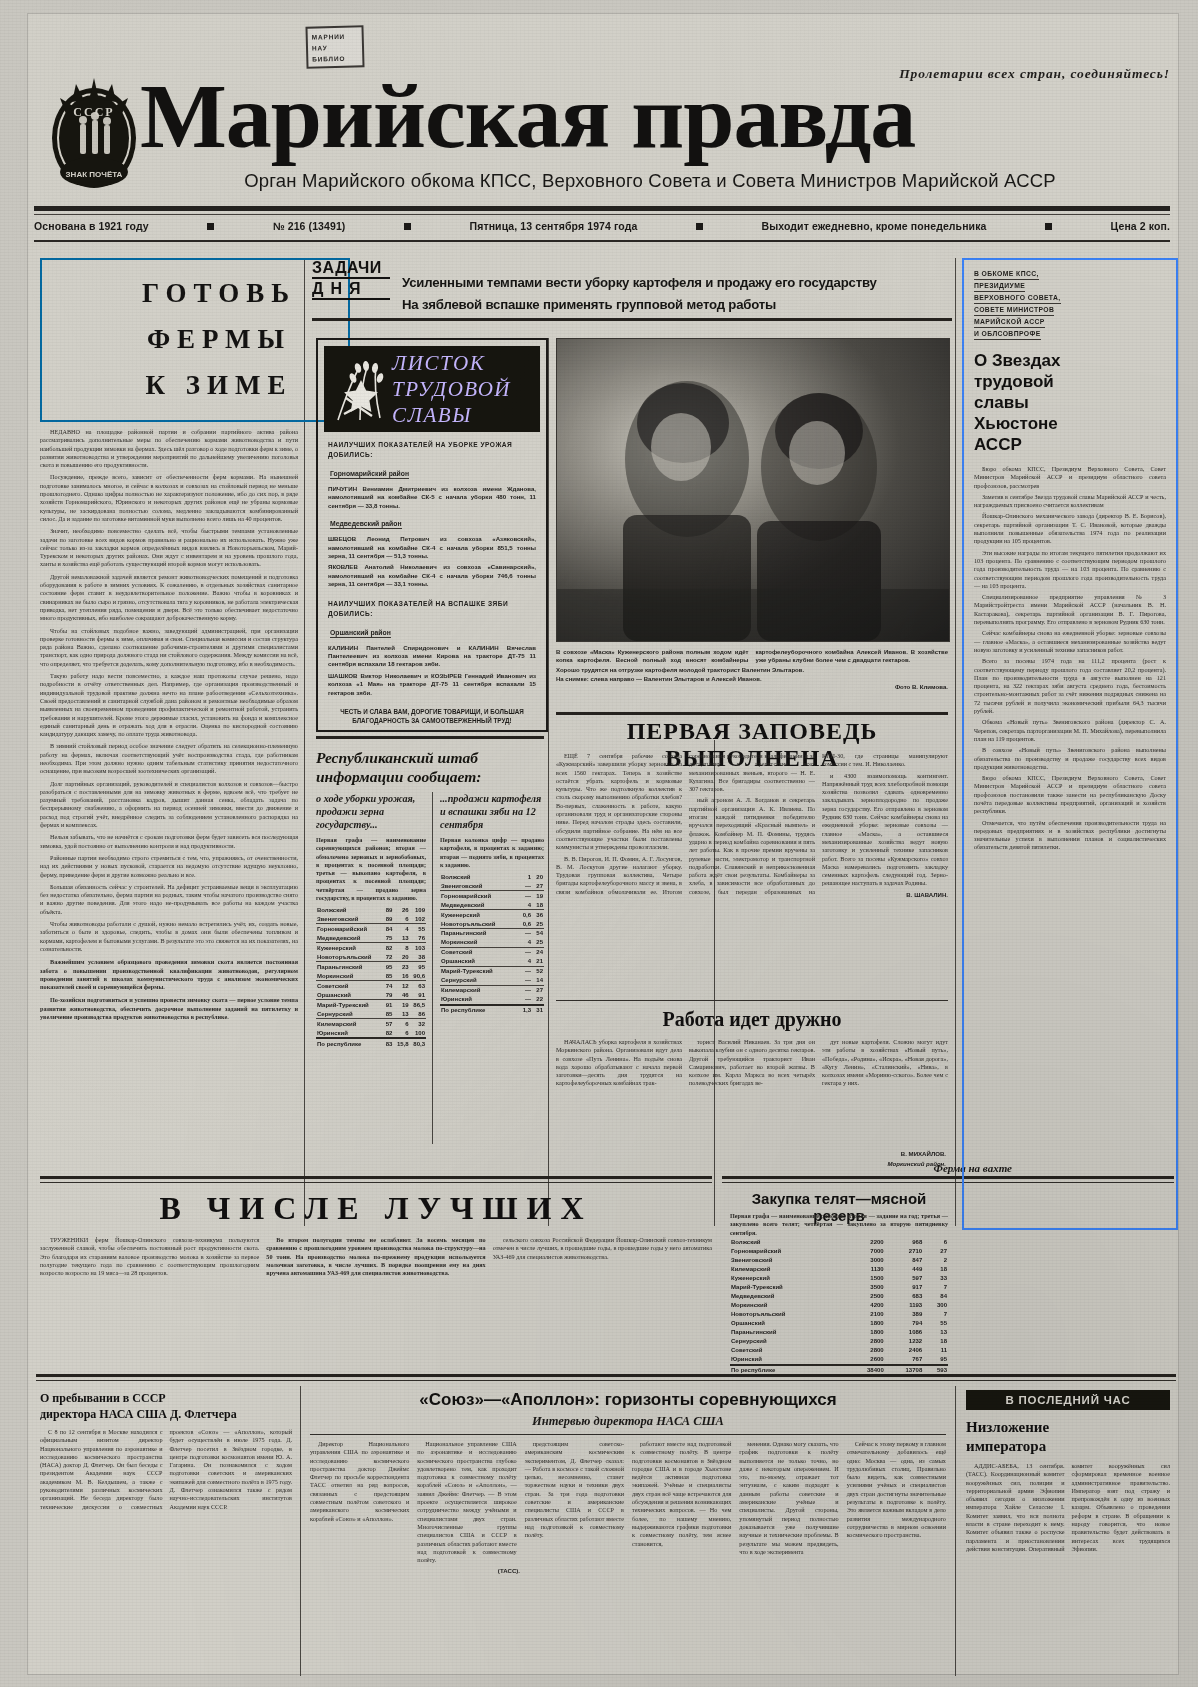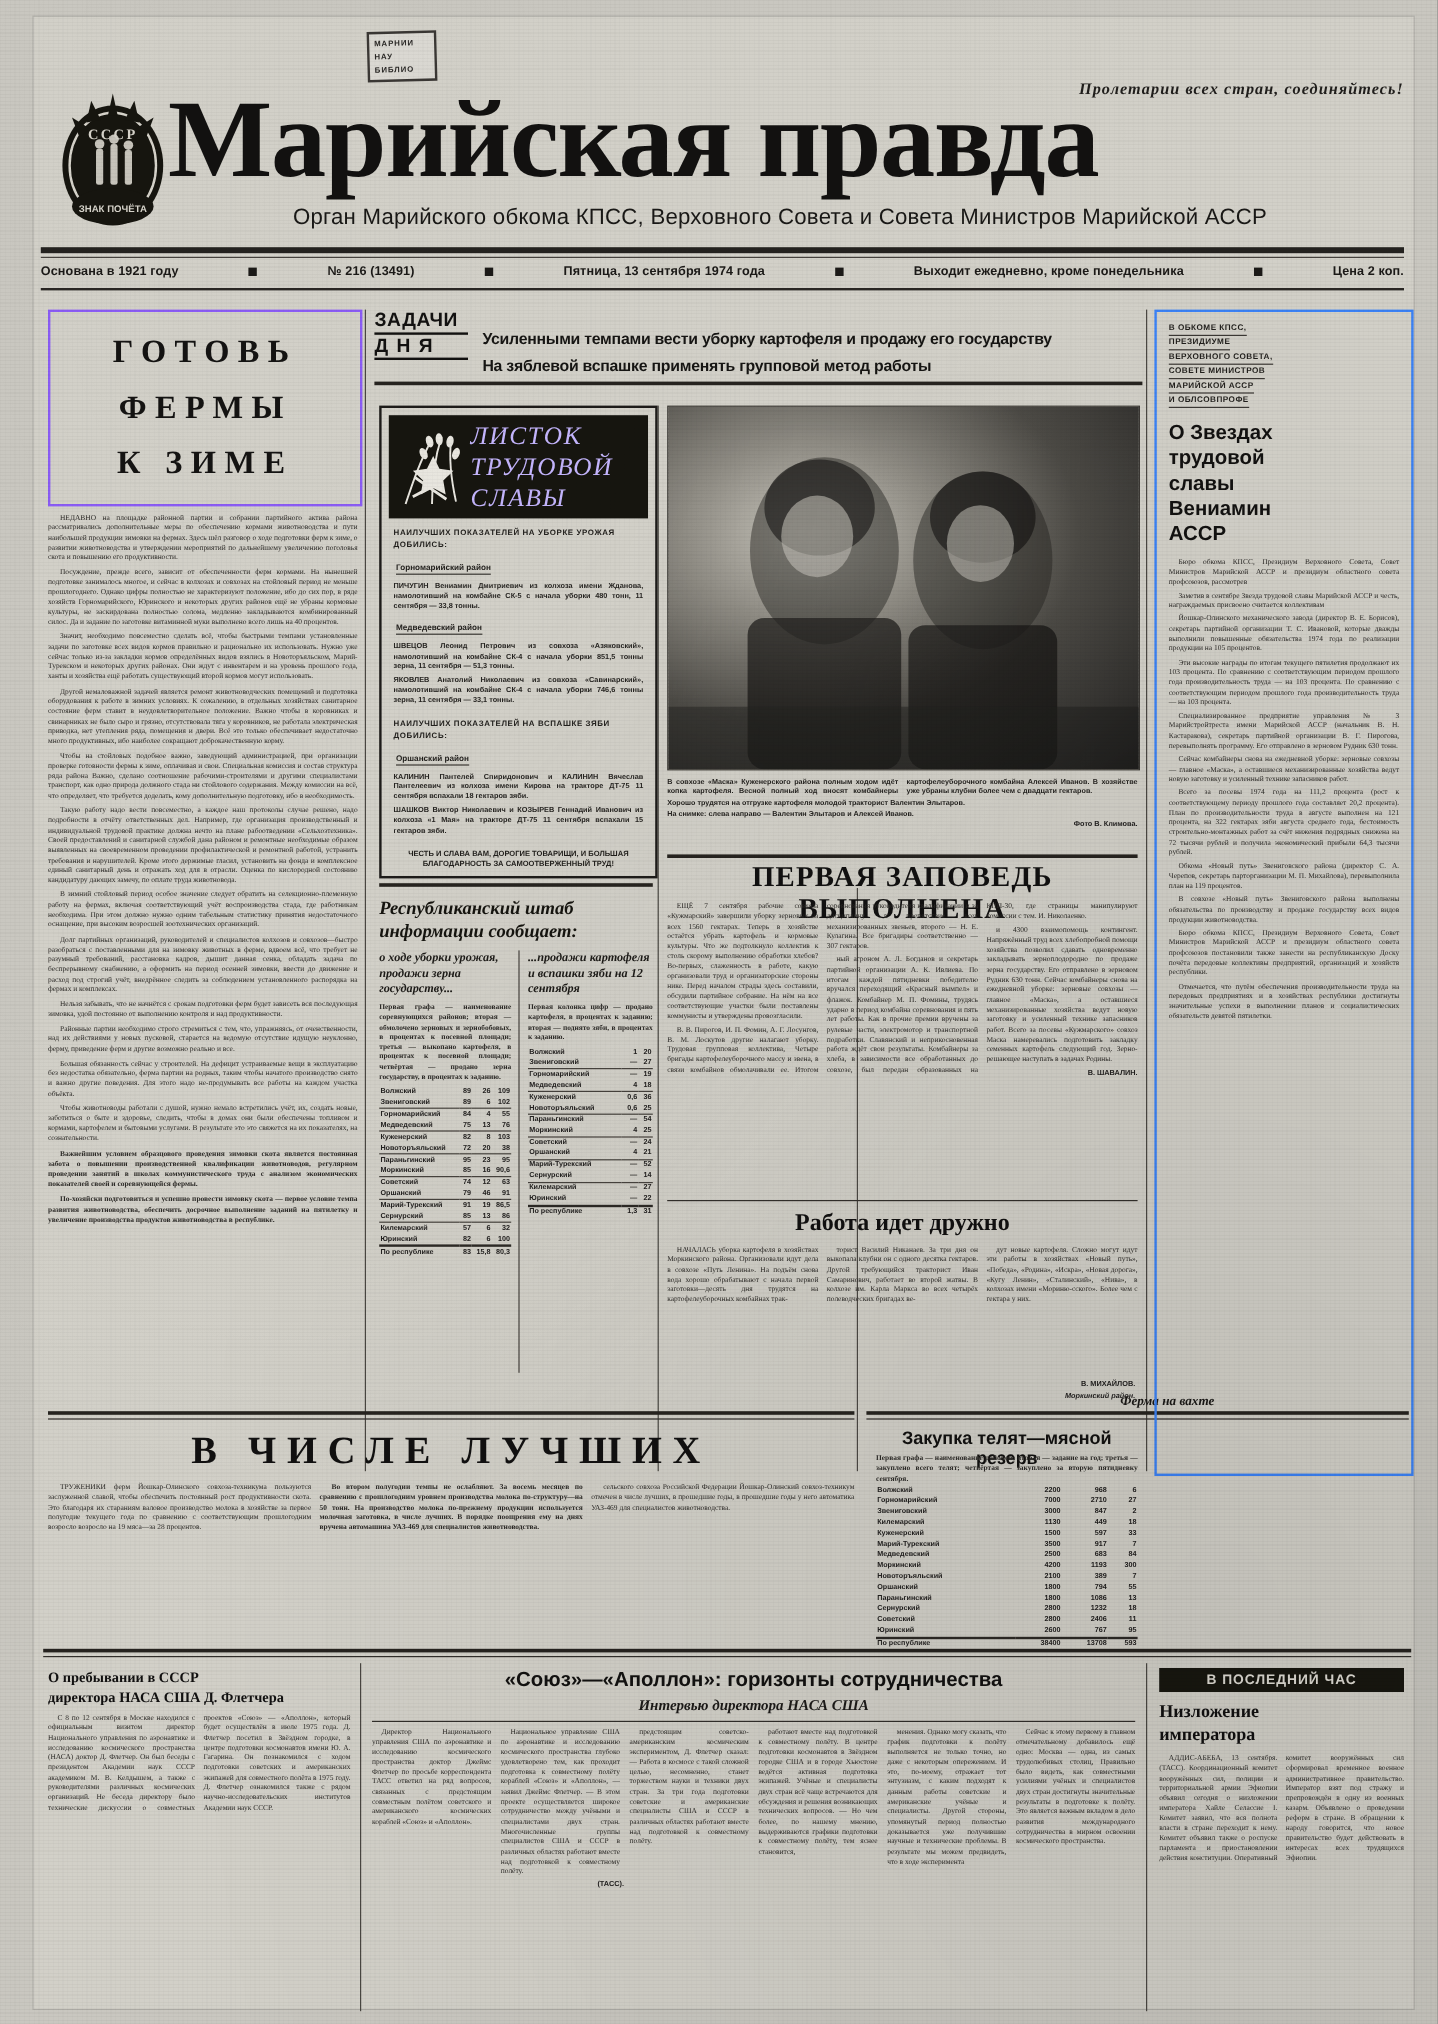--- a/index.html
+++ b/index.html
@@ -81,21 +81,22 @@
   .body-txt {
     font-size: 6.2px; line-height: 8.3px; text-align: justify;
     color: #2c2a27; font-family: "Liberation Serif", serif;
     -webkit-hyphens: auto; hyphens: auto;
   }
   .body-txt.b { font-weight: bold; }
 
   
   .box-gotov {
     position: absolute; left: 40px; top: 258px; width: 258px; height: 160px;
-    border: 2px solid #8b5cf6;
+    border: 2px solid #0369a1;
+    padding-left: 48px;
   }
   .gotov-txt {
     font-family: "Liberation Serif", serif; font-weight: bold;
     font-size: 27px; line-height: 46px; letter-spacing: 7px;
     text-align: center; color: #141312; padding-top: 10px;
   }
 
   
   .zadachi-wrap { position: absolute; left: 312px; top: 258px; width: 640px; height: 52px; }
   .zadachi-badge {
@@ -713,21 +714,21 @@
       <div><span>ПРЕЗИДИУМЕ</span></div>
       <div><span>ВЕРХОВНОГО СОВЕТА,</span></div>
       <div><span>СОВЕТЕ МИНИСТРОВ</span></div>
       <div><span>МАРИЙСКОЙ АССР</span></div>
       <div><span>И ОБЛСОВПРОФЕ</span></div>
     </div>
     <div class="rail-title">
       <div>О Звездах</div>
       <div>трудовой</div>
       <div>славы</div>
-      <div>Вениамин</div>
+      <div>Хьюстоне</div>
       <div>АССР</div>
     </div>
     <div style="margin:10px 10px 0 10px;">
       <div class="body-txt" style="text-indent:8px;">Бюро обкома КПСС, Президиум Верховного Совета, Совет Министров Марийской АССР и президиум областного совета профсоюзов, рассмотрев</div>
       <div class="body-txt" style="text-indent:8px; margin-top:3px;">Заметив в сентябре Звезда трудовой славы Марийской АССР и честь, награждаемых присвоено  считается коллективам</div>
       <div class="body-txt" style="text-indent:8px; margin-top:3px;">Йошкар-Олинского механического завода (директор В. Е. Борисов), секретарь партийной организации Т. С. Ивановой, которые дважды выполнили повышенные обязательства 1974 года по реализации продукции на 105 процентов.</div>
       <div class="body-txt" style="text-indent:8px; margin-top:3px;">Эти высокие награды по итогам текущего пятилетия продолжают их 103 процента. По сравнению с соответствующим периодом прошлого года производительность труда — на 103 процента. По сравнению с соответствующим периодом прошлого года производительность труда — на 103 процента.</div>
       <div class="body-txt" style="text-indent:8px; margin-top:3px;">Специализированное предприятие управления № 3 Марийстройтреста имени Марийской АССР (начальник В. Н. Кастаракова), секретарь партийной организации В. Г. Пирогова, перевыполнять программу. Его отправлено в зерновом Рудник 630 тонн.</div>
       <div class="body-txt" style="text-indent:8px; margin-top:3px;">Сейчас комбайнеры снова на ежедневной уборке: зерновые совхозы — главное «Маска», а оставшиеся механизированные хозяйства ведут новую заготовку и усиленный технике запасников работ.</div>
       <div class="body-txt" style="text-indent:8px; margin-top:3px;">Всего за посевы 1974 года на 111,2 процента (рост к соответствующему периоду прошлого года составляет 20,2 процента). План по производительности труда в августе выполнен на 121 процента, на 322 гектарах зяби августа среднего года, бестоимость строительно-монтажных работ за счёт нижения подрядных снижена на 72 тысячи рублей и получила экономический прибыли 64,3 тысячи рублей.</div>
@@ -744,21 +745,21 @@
   <div class="col-rule" style="left:300px; top:1386px; height:290px;"></div>
   <div class="col-rule" style="left:955px; top:1386px; height:290px;"></div>
 
   <div class="vcol" style="left:40px; top:1390px; width:252px;">
     <div class="hl-serif-big" style="font-size:12px; line-height:16px; text-align:left;">О пребывании в СССР</div>
     <div class="hl-serif-big" style="font-size:12px; line-height:16px; text-align:left;">директора НАСА США Д. Флетчера</div>
     <div class="body-txt two-col" style="margin-top:6px; text-indent:8px;">С 8 по 12 сентября в Москве находился с официальным визитом директор Национального управления по аэронавтике и исследованию космического пространства (НАСА) доктор Д. Флетчер. Он был беседы с президентом Академии наук СССР академиком М. В. Келдышем, а также с руководителями различных космических организаций. Не беседа директору было технические дискуссии о совместных проектов «Союз» — «Аполлон», который будет осуществлён в июле 1975 года. Д. Флетчер посетил в Звёздном городке, в центре подготовки космонавтов имени Ю. А. Гагарина. Он познакомился с ходом подготовки советских и американских экипажей для совместного полёта в 1975 году. Д. Флетчер ознакомился также с рядом научно-исследовательских институтов Академии наук СССР.</div>
   </div>
 
   <div class="vcol" style="left:310px; top:1390px; width:636px;">
-    <div class="hl-sans-bold" style="font-size:17px; text-align:center;">«Союз»—«Аполлон»: горизонты сотрудничества</div>
+    <div class="hl-sans-bold" style="font-size:17px; text-align:center;">«Союз»—«Аполлон»: горизонты соревнующихся</div>
     <div style="font-family:'Liberation Serif',serif; font-style:italic; font-weight:bold; font-size:12.5px; text-align:center; margin-top:4px;">Интервью директора НАСА США</div>
     <div class="hrule" style="position:relative; width:636px; margin-top:5px;"></div>
     <div style="display:flex; gap:8px; margin-top:5px;">
       <div class="body-txt" style="flex:1; text-indent:8px;">Директор Национального управления США по аэронавтике и исследованию космического пространства доктор Джеймс Флетчер по просьбе корреспондента ТАСС ответил на ряд вопросов, связанных с предстоящим совместным полётом советского и американского космических кораблей «Союз» и «Аполлон».</div>
       <div class="body-txt" style="flex:1; text-indent:8px;">Национальное управление США по аэронавтике и исследованию космического пространства глубоко удовлетворено тем, как проходит подготовка к совместному полёту кораблей «Союз» и «Аполлон», — заявил Джеймс Флетчер. — В этом проекте осуществляется широкое сотрудничество между учёными и специалистами двух стран. Многочисленные группы специалистов США и СССР в различных областях работают вместе над подготовкой к совместному полёту.</div>
       <div class="body-txt" style="flex:1; text-indent:8px;">предстоящим советско-американским космическим экспериментом, Д. Флетчер сказал:   — Работа в космосе с такой сложной целью, несомненно, станет торжеством науки и техники двух стран.   За три года подготовки советские и американские специалисты США и СССР в различных областях работают вместе над подготовкой к совместному полёту.</div>
       <div class="body-txt" style="flex:1; text-indent:8px;">работают вместе над подготовкой к совместному полёту.   В центре подготовки космонавтов в Звёздном городке США и в городе Хьюстоне ведётся активная подготовка экипажей. Учёные и специалисты двух стран всё чаще встречаются для обсуждения и решения возникающих технических вопросов.   — Но чем более, по нашему мнению, выдерживаются графики подготовки к совместному полёту, тем яснее становится,</div>
       <div class="body-txt" style="flex:1; text-indent:8px;">менения. Однако могу сказать, что график подготовки к полёту выполняется не только точно, но даже с некоторым опережением. И это, по-моему, отражает тот энтузиазм, с каким подходят к данным работы советские и американские учёные и специалисты.   Другой стороны, упомянутый период полностью доказывается уже получившие научные и технические проблемы. В результате мы можем предвидеть, что в ходе эксперимента</div>
       <div class="body-txt" style="flex:1; text-indent:8px;">Сейчас к этому первому в главном отмечательному добавилось ещё одно: Москва — одна, из самых трудолюбивых столиц, Правильно было видеть, как совместными усилиями учёных и специалистов двух стран достигнуты значительные результаты в подготовке к полёту. Это является важным вкладом в дело развития международного сотрудничества в мирном освоении космического пространства.</div>
     </div>

